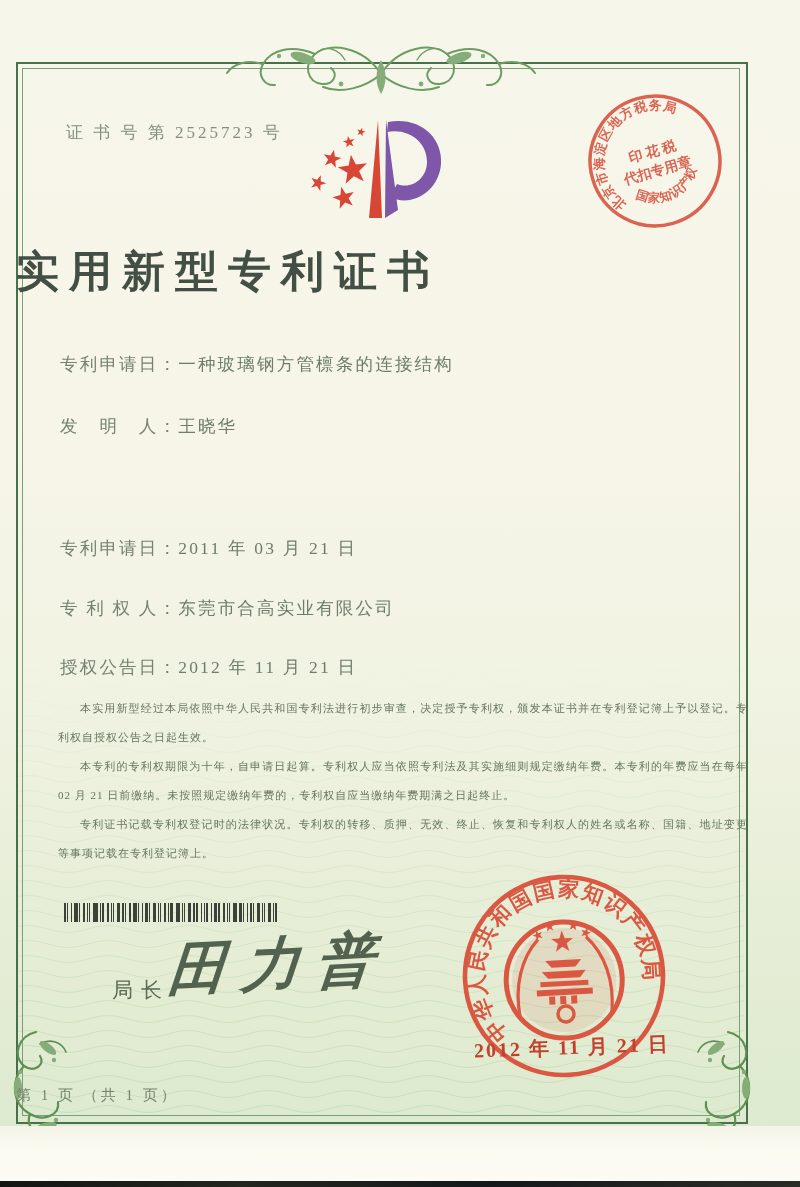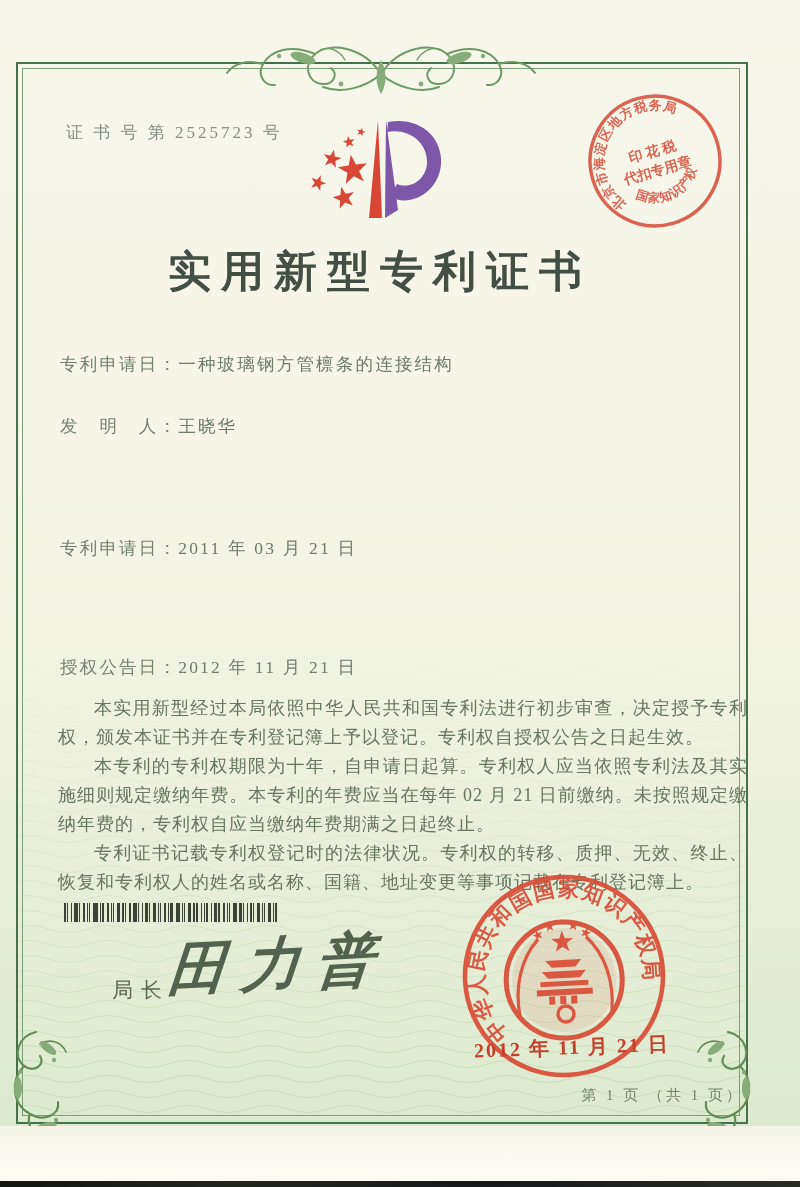--- a/index.html
+++ b/index.html
@@ -8,37 +8,37 @@
   .photo{position:relative;width:800px;height:1187px;overflow:hidden;
          background:linear-gradient(180deg,#f7f6ea 0%,#f6f5e8 38%,#f1f3e2 58%,#e9efda 72%,#e2ecd2 86%,#dcead0 96%,#e6eed9 100%);}
   .abs{position:absolute;}
   
   .frame-outer{left:16px;top:62px;width:728px;height:1058px;border:2px solid #47714a;}
   .frame-inner{left:22px;top:68px;width:716px;height:1046px;border:1px solid #7ba077;}
   
   .below-frame{left:0;top:1126px;width:800px;height:55px;background:linear-gradient(180deg,#f3f3e6,#fbfaf1 40%,#fdfcf4);}
   .photo-edge{left:0;top:1181px;width:800px;height:6px;background:linear-gradient(90deg,#121512,#23261f 30%,#15181a 60%,#2a2d26);}
   .cert-no{left:66px;top:121px;font-size:17px;color:#84907f;letter-spacing:3px;}
-  .doc-title{left:16px;top:243px;width:728px;text-align:center;font-size:43px;font-weight:bold;
+  .doc-title{left:16px;top:243px;width:728px;text-align:left;font-size:43px;font-weight:bold;
              letter-spacing:10px;color:#434f44;}
   .field{left:60px;font-size:17.5px;color:#75826f;letter-spacing:2.2px;white-space:nowrap;}
   .f0{top:352px;} .f1{top:414px;} .f2{top:476px;} .f3{top:536px;} .f4{top:596px;} .f5{top:655px;}
   .field .val{color:#6e7c6b;}
-  .paras{left:58px;top:694px;width:690px;font-size:18px;line-height:29px;color:#66765f;
+  .paras{left:58px;top:694px;width:690px;font-size:11px;line-height:29px;color:#66765f;
          text-align:justify;letter-spacing:1px;}
   .paras p{margin:0;text-indent:2em;}
   .barcode{left:64px;top:903px;width:216px;height:19px;display:flex;align-items:stretch;}
   .barcode i{display:block;background:#3b4238;}
   .director-label{left:112px;top:976px;font-size:21px;color:#5a6a54;letter-spacing:8px;}
   .signature{left:168px;top:926px;font-size:58px;font-weight:600;font-style:italic;color:#53624f;
              letter-spacing:16px;transform:rotate(-3deg) skewX(-8deg);font-family:"Liberation Serif","DejaVu Serif",serif;}
   .seal-svg{left:456px;top:868px;width:216px;height:216px;transform:rotate(-3deg);}
   .seal-date{left:474px;top:1034px;font-size:20px;color:#c2402c;letter-spacing:2px;transform:rotate(-2deg);font-weight:bold;}
   .tax-stamp{left:586px;top:92px;width:138px;height:138px;transform:rotate(-16deg);opacity:.92;}
-  .footer-page{left:16px;top:1086px;width:728px;text-align:right;font-size:15px;color:#72856c;letter-spacing:3px;}
+  .footer-page{left:16px;top:1086px;width:728px;text-align:left;font-size:15px;color:#72856c;letter-spacing:3px;}
   .logo-svg{left:303px;top:112px;width:164px;height:132px;}
   .ornament-top{left:221px;top:34px;width:320px;height:76px;}
   .flourish{width:64px;height:112px;}
   .fl-left{left:6px;top:1028px;}
   .fl-right{left:694px;top:1028px;transform:scaleX(-1);}
   .waves-svg{left:18px;top:664px;width:726px;height:456px;pointer-events:none;}
   svg{display:block;}
 </style>
 </head>
 <body>
@@ -171,20 +171,21 @@
       <polygon points="83,8 82,106 95,98"></polygon>
       <path d="M85,10 C116,4 140,25 138,52 C136,79 109,96 87,85 L94,72 C109,78 124,66 124,50 C124,31 107,16 84,20 Z"></path>
     </g>
   </svg>
 
   <div class="abs doc-title">实用新型专利证书</div>
 
   <div class="abs field f0"><span>专利申请日：</span><span class="val">一种玻璃钢方管檩条的连接结构</span></div>
   <div class="abs field f1"><span>发　明　人：</span><span class="val">王晓华</span></div>
   <div class="abs field f3"><span>专利申请日：</span><span class="val">2011 年 03 月 21 日</span></div>
+  <div class="abs field f4"><span>专 利 权 人：</span><span class="val">东莞市合高实业有限公司</span></div>
   <div class="abs field f5"><span>授权公告日：</span><span class="val">2012 年 11 月 21 日</span></div>
 
   <div class="abs paras">
     <p>本实用新型经过本局依照中华人民共和国专利法进行初步审查，决定授予专利权，颁发本证书并在专利登记簿上予以登记。专利权自授权公告之日起生效。</p>
     <p>本专利的专利权期限为十年，自申请日起算。专利权人应当依照专利法及其实施细则规定缴纳年费。本专利的年费应当在每年 02 月 21 日前缴纳。未按照规定缴纳年费的，专利权自应当缴纳年费期满之日起终止。</p>
     <p>专利证书记载专利权登记时的法律状况。专利权的转移、质押、无效、终止、恢复和专利权人的姓名或名称、国籍、地址变更等事项记载在专利登记簿上。</p>
   </div>
 
   <div class="abs barcode" id="barcode">
       <i style="width: 3.1px; margin-right: 1px;"></i>

